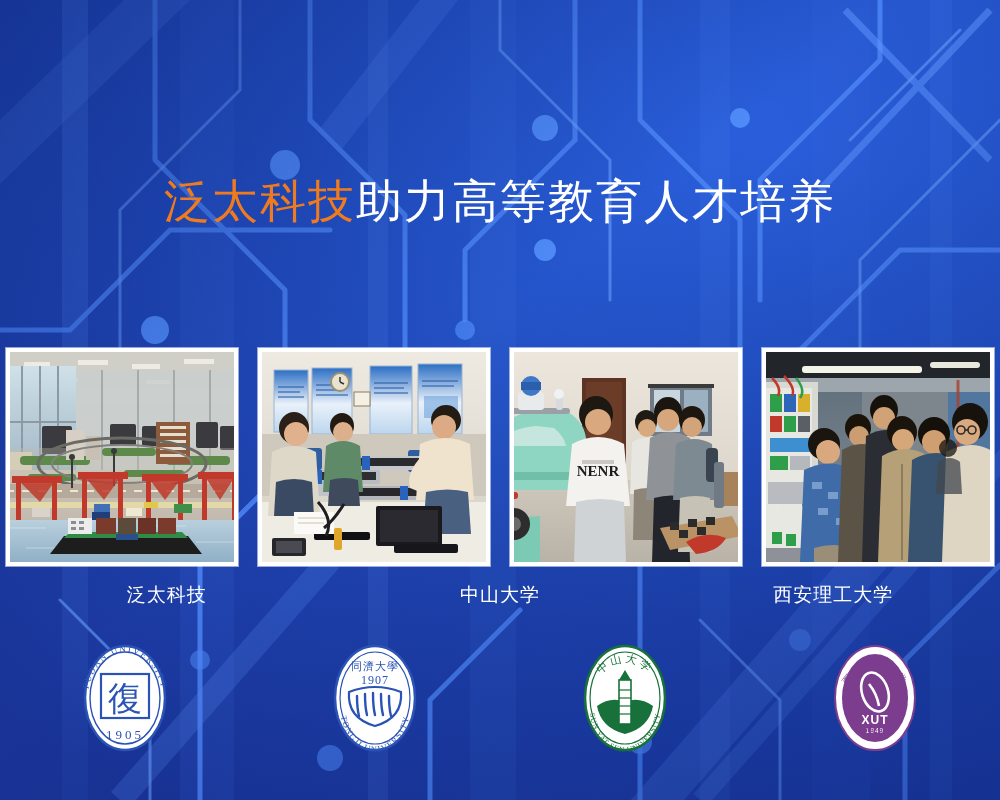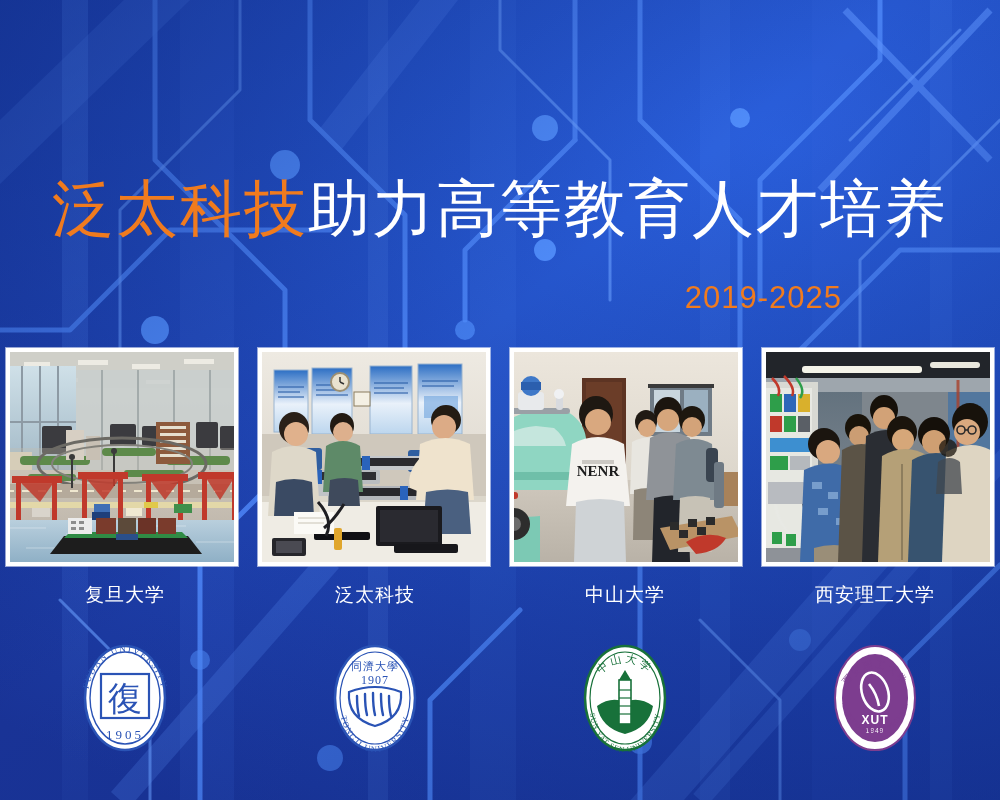--- a/index.html
+++ b/index.html
@@ -16,21 +16,21 @@
       linear-gradient(125deg,#16308f 0%,#2255cf 48%,#1b3a9f 100%);
   }
   
   .bg-svg{position:absolute;inset:0;width:1000px;height:800px;}
 
   
   .headline{
     position:absolute;left:0;right:0;top:178px;
     text-align:center;
     white-space:nowrap;
-    font-size:62px;line-height:1;
+    font-size:46px;line-height:1;
     letter-spacing:2px;
     font-weight:400;
   }
   .brand{color:#f07b1e;}
   .rest{color:#ffffff;}
   .years{
     position:absolute;top:280px;right:158px;
     color:#f07b1e;font-size:31px;letter-spacing:1px;
   }
 
@@ -145,21 +145,20 @@
       <circle cx="465" cy="330" r="10" opacity=".7"></circle>
     </g>
 
     <rect x="0" y="0" width="1000" height="800" fill="url(#vigGrad)"></rect>
   </svg>
 
   <div class="headline">
     <span class="brand">泛太科技</span><span class="rest">助力高等教育人才培养</span>
   </div>
 
-  <div class="years">2019-2025</div>
 
   <div class="photo-row">
 
     <div class="frame">
       <div class="photo">
         <svg viewBox="0 0 232 210" preserveAspectRatio="xMidYMid slice">
           <defs>
             <linearGradient id="p1wall" x1="0" y1="0" x2="0" y2="1">
               <stop offset="0%" stop-color="#dcdcd6"></stop>
                 <stop offset="100%" stop-color="#b6b6ae"></stop>
@@ -640,21 +639,20 @@
           <g opacity=".75">
             <ellipse cx="186" cy="96" rx="9" ry="9" fill="#1a140c"></ellipse>
             <path d="M176 110 q12 -8 22 0 l2 32 l-26 0 Z" fill="#41474e"></path>
           </g>
         </svg>
       </div>
     </div>
   </div>
 
   <div class="caption-row">
-    <div class="caption">复旦大学</div>
     <div class="caption">泛太科技</div>
     <div class="caption">中山大学</div>
     <div class="caption">西安理工大学</div>
   </div>
 
   <div class="logo-row">
 
     <div class="logo-cell">
       <svg width="104" height="116" viewBox="0 0 104 116">
         <defs>

